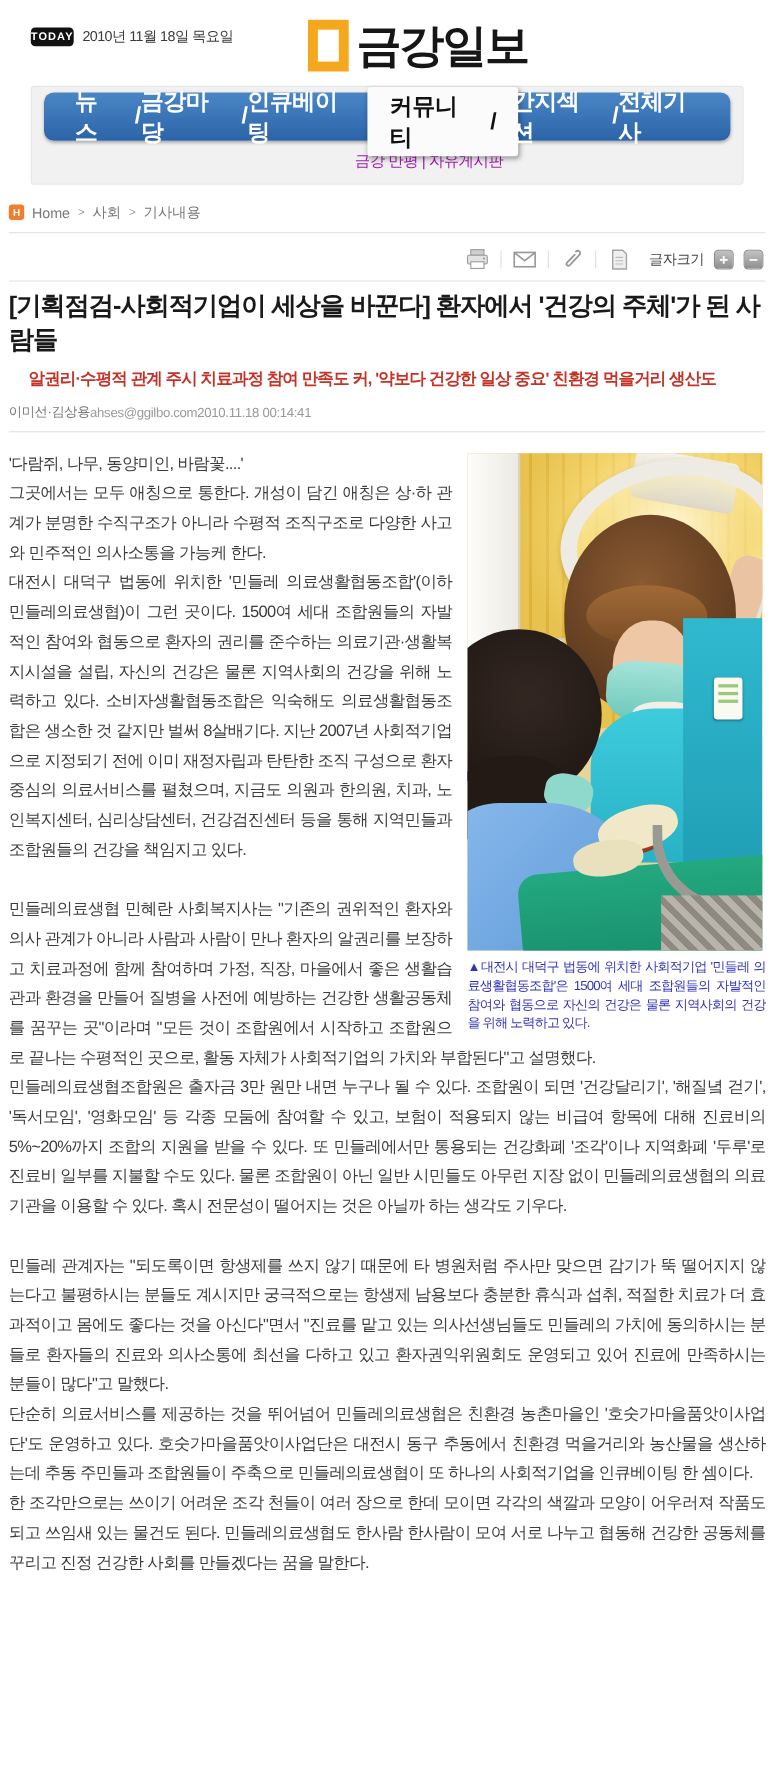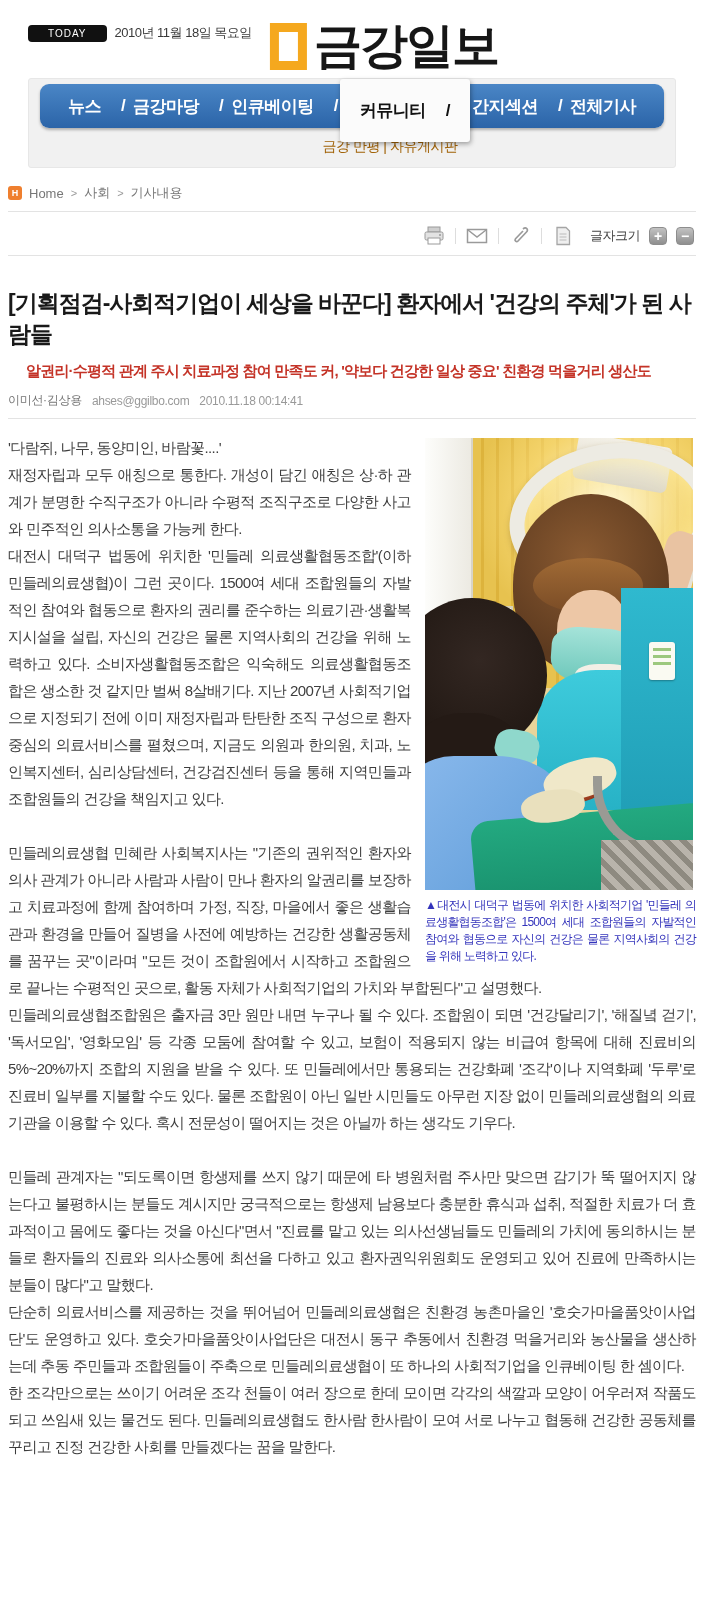--- a/index.html
+++ b/index.html
@@ -1,46 +1,46 @@
 <!DOCTYPE html>
 <html lang="ko"><head>
 <meta charset="utf-8">
 <style>
   html,body{margin:0;padding:0;background:#fff;}
   body{width:704px;font-family:"Liberation Sans","DejaVu Sans",sans-serif;color:#3d3d3d;}
   
   .topbar{position:relative;height:78px;}
   .today-wrap{position:absolute;left:28px;top:24px;display:flex;align-items:center;gap:8px;}
-  .today-badge{background:#111;color:#fff;font-size:10px;font-weight:normal;letter-spacing:1px;padding:3px 20px;border-radius:4px;}
+  .today-badge{background:#111;color:#fff;font-size:10px;font-weight:bold;letter-spacing:1px;padding:3px 0;border-radius:4px;}
   .today-date{font-size:13px;color:#3a3a3a;letter-spacing:-0.5px;}
   .logo{position:absolute;left:50%;top:14px;transform:translateX(-36%);display:flex;align-items:center;gap:7px;}
   .logo-mark{width:19px;height:29px;border:9px solid #f5a81e;background:#fff;}
-  .logo-text{font-size:48px;font-weight:bold;color:#161616;letter-spacing:-2px;}
+  .logo-text{font-size:41px;font-weight:bold;color:#161616;letter-spacing:-2px;}
   
   .navwrap{margin:0 28px;border:1px solid #e7e7e7;background:#f1f1f1;border-radius:3px;}
   .navbar{margin:5px 11px 0;height:44px;background:linear-gradient(#4a86c6,#2b64a8);border-radius:9px;box-shadow:0 2px 3px rgba(0,0,0,.28);display:flex;align-items:center;justify-content:space-between;padding:0 28px;position:relative;z-index:2;}
-  .nav-item{display:flex;align-items:center;gap:20px;color:#fff;font-size:17px;font-weight:bold;letter-spacing:-0.5px;cursor:pointer;}
+  .nav-item{display:flex;align-items:center;gap:20px;color:#fff;font-size:21px;font-weight:bold;letter-spacing:-0.5px;cursor:pointer;}
   .nav-sep{font-weight:bold;}
   .nav-item.active{background:#fbfbfb;color:#111;align-self:stretch;margin:-5px -6px -14px;padding:0 20px;border-radius:3px;box-shadow:1px 2px 5px rgba(0,0,0,.35);display:flex;align-items:center;}
-  .subnav{position:relative;z-index:1;text-align:center;padding:10px 12px 11px;font-size:14px;color:#a16207;letter-spacing:-0.5px;}
+  .subnav{position:relative;z-index:1;text-align:center;padding:10px 12px 11px;font-size:14px;color:#a21caf;letter-spacing:-0.5px;}
   .subnav-inner{position:relative;left:38px;cursor:pointer;}
   
   .breadcrumb{display:flex;align-items:center;gap:7px;margin:16px 8px 0;font-size:13px;color:#777;}
   .home-icon{width:14px;height:14px;background:#ef7f2e;border-radius:3px;color:#fff;font-size:9px;font-weight:bold;display:flex;align-items:center;justify-content:center;}
   .crumb-sep{color:#9a9a9a;font-size:11px;}
   .rule{border:0;border-top:1px solid #e3e3e3;margin:9px 8px 0;}
   .toolbar{display:flex;align-items:center;justify-content:flex-end;gap:9px;margin:14px 10px 0;}
   .tool-icon{width:24px;height:20px;display:flex;align-items:center;justify-content:center;cursor:pointer;}
   .tool-sep{width:1px;height:16px;background:#ddd;}
   .fontsize-label{font-size:13px;color:#444;letter-spacing:-0.5px;margin-left:6px;}
   .size-btn{width:18px;height:18px;border:1px solid #8d8d8d;border-radius:4px;background:linear-gradient(#c2c2c2,#8f8f8f);color:#fff;font-size:14px;font-weight:bold;line-height:16px;text-align:center;cursor:pointer;padding:0;}
   
-  .article-title{margin:32px 8px 0;font-size:23px;font-weight:bold;color:#191919;line-height:31px;letter-spacing:-1px;}
+  .article-title{margin:6px 8px 0;font-size:23px;font-weight:bold;color:#191919;line-height:31px;letter-spacing:-1px;}
   .article-subtitle{margin:10px 26px 0;font-size:15px;font-weight:bold;color:#c43327;line-height:21px;letter-spacing:-0.8px;}
-  .byline{margin:11px 8px 0;font-size:12px;color:#8a8a8a;display:flex;align-items:center;gap:10px;letter-spacing:-0.3px;}
+  .byline{margin:11px 8px 0;font-size:12px;color:#8a8a8a;display:flex;align-items:center;letter-spacing:-0.3px;}
   .byline .authors{color:#767676;}
   .byline .meta{color:#999;}
   
   .article-body{margin:15px 8px 0;font-size:15px;line-height:27px;letter-spacing:-0.6px;color:#3d3d3d;text-align:justify;}
   .article-body p{margin:0;}
   .article-body p.gap{margin-top:27px;}
   figure.photo-block{float:right;width:271px;margin:6px 0 6px 14px;}
   .photo{position:relative;width:268px;height:452px;overflow:hidden;background:#e8d49a;}
   .photo *{position:absolute;}
   .ph-wall{left:44px;top:0;width:224px;height:250px;background:repeating-linear-gradient(90deg,#e7c24f 0 12px,#ddb33c 12px 15px);}
@@ -206,20 +206,20 @@
       <div class="ph-mouth"></div>
       <div class="ph-glove1"></div>
       <div class="ph-glove2"></div>
       <div class="ph-tube"></div>
       <div class="ph-blanket"></div>
     </div>
     <figcaption>▲대전시 대덕구 법동에 위치한 사회적기업 '민들레 의료생활협동조합'은 1500여 세대 조합원들의 자발적인 참여와 협동으로 자신의 건강은 물론 지역사회의 건강을 위해 노력하고 있다.</figcaption>
   </figure>
 
   <p>'다람쥐, 나무, 동양미인, 바람꽃....'</p>
-  <p>재정자립과 모두 애칭으로 통한다. 개성이 담긴 애칭은 상·하 관계가 분명한 수직구조가 아니라 수평적 조직구조로 다양한 사고와 민주적인 의사소통을 가능케 한다.</p>
+  <p>그곳에서는 모두 애칭으로 통한다. 개성이 담긴 애칭은 상·하 관계가 분명한 수직구조가 아니라 수평적 조직구조로 다양한 사고와 민주적인 의사소통을 가능케 한다.</p>
   <p>대전시 대덕구 법동에 위치한 '민들레 의료생활협동조합'(이하 민들레의료생협)이 그런 곳이다. 1500여 세대 조합원들의 자발적인 참여와 협동으로 환자의 권리를 준수하는 의료기관·생활복지시설을 설립, 자신의 건강은 물론 지역사회의 건강을 위해 노력하고 있다. 소비자생활협동조합은 익숙해도 의료생활협동조합은 생소한 것 같지만 벌써 8살배기다. 지난 2007년 사회적기업으로 지정되기 전에 이미 재정자립과 탄탄한 조직 구성으로 환자 중심의 의료서비스를 펼쳤으며, 지금도 의원과 한의원, 치과, 노인복지센터, 심리상담센터, 건강검진센터 등을 통해 지역민들과 조합원들의 건강을 책임지고 있다.</p>
   <p class="gap">민들레의료생협 민혜란 사회복지사는 "기존의 권위적인 환자와 의사 관계가 아니라 사람과 사람이 만나 환자의 알권리를 보장하고 치료과정에 함께 참여하며 가정, 직장, 마을에서 좋은 생활습관과 환경을 만들어 질병을 사전에 예방하는 건강한 생활공동체를 꿈꾸는 곳"이라며 "모든 것이 조합원에서 시작하고 조합원으로 끝나는 수평적인 곳으로, 활동 자체가 사회적기업의 가치와 부합된다"고 설명했다.</p>
   <p>민들레의료생협조합원은 출자금 3만 원만 내면 누구나 될 수 있다. 조합원이 되면 '건강달리기', '해질녘 걷기', '독서모임', '영화모임' 등 각종 모둠에 참여할 수 있고, 보험이 적용되지 않는 비급여 항목에 대해 진료비의 5%~20%까지 조합의 지원을 받을 수 있다. 또 민들레에서만 통용되는 건강화폐 '조각'이나 지역화폐 '두루'로 진료비 일부를 지불할 수도 있다. 물론 조합원이 아닌 일반 시민들도 아무런 지장 없이 민들레의료생협의 의료기관을 이용할 수 있다. 혹시 전문성이 떨어지는 것은 아닐까 하는 생각도 기우다.</p>
   <p class="gap">민들레 관계자는 "되도록이면 항생제를 쓰지 않기 때문에 타 병원처럼 주사만 맞으면 감기가 뚝 떨어지지 않는다고 불평하시는 분들도 계시지만 궁극적으로는 항생제 남용보다 충분한 휴식과 섭취, 적절한 치료가 더 효과적이고 몸에도 좋다는 것을 아신다"면서 "진료를 맡고 있는 의사선생님들도 민들레의 가치에 동의하시는 분들로 환자들의 진료와 의사소통에 최선을 다하고 있고 환자권익위원회도 운영되고 있어 진료에 만족하시는 분들이 많다"고 말했다.</p>
   <p>단순히 의료서비스를 제공하는 것을 뛰어넘어 민들레의료생협은 친환경 농촌마을인 '호숫가마을품앗이사업단'도 운영하고 있다. 호숫가마을품앗이사업단은 대전시 동구 추동에서 친환경 먹을거리와 농산물을 생산하는데 추동 주민들과 조합원들이 주축으로 민들레의료생협이 또 하나의 사회적기업을 인큐베이팅 한 셈이다.</p>
   <p>한 조각만으로는 쓰이기 어려운 조각 천들이 여러 장으로 한데 모이면 각각의 색깔과 모양이 어우러져 작품도 되고 쓰임새 있는 물건도 된다. 민들레의료생협도 한사람 한사람이 모여 서로 나누고 협동해 건강한 공동체를 꾸리고 진정 건강한 사회를 만들겠다는 꿈을 말한다.</p>
 </div>
 
 </body></html>

